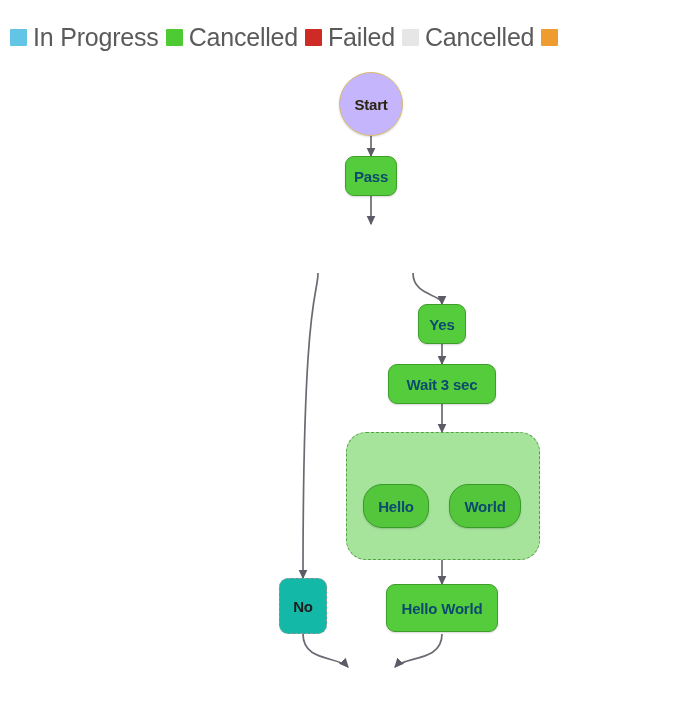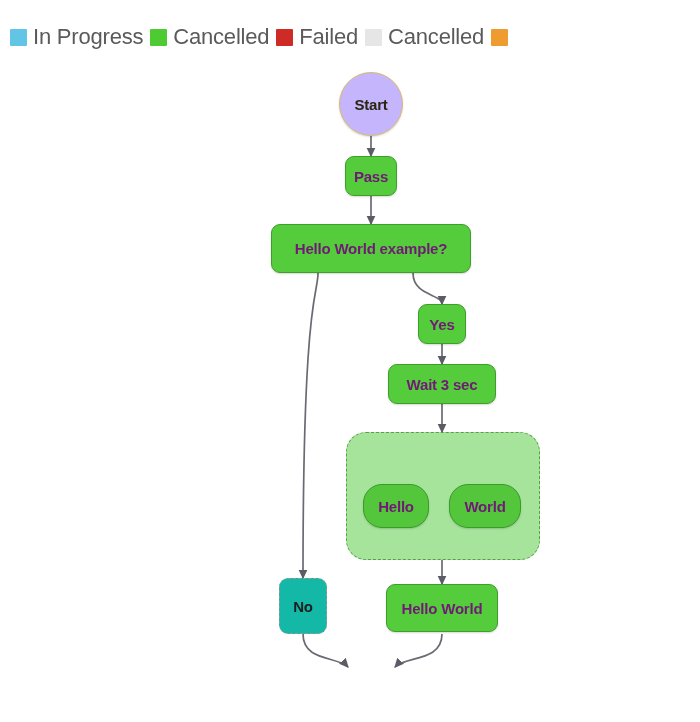--- a/index.html
+++ b/index.html
@@ -32,21 +32,21 @@
     gap: 6px;
     white-space: nowrap;
   }
   .legend-swatch {
     width: 17px;
     height: 17px;
     flex: 0 0 auto;
     border-radius: 1px;
   }
   .legend-label {
-    font-size: 22px;
+    font-size: 25px;
     color: #5a5a5a;
     letter-spacing: -0.2px;
     line-height: 1;
   }
 
   
   #workflow-graph {
     position: absolute;
     left: 0;
     top: 56px;
@@ -63,21 +63,21 @@
 
   .node {
     position: absolute;
     box-sizing: border-box;
     display: flex;
     align-items: center;
     justify-content: center;
     text-align: center;
     font-size: 15px;
     font-weight: bold;
-    color: #701a75;
+    color: #0c4a6e;
     letter-spacing: -0.2px;
     z-index: 3;
   }
   .node-terminal {
     border-radius: 50%;
     background: #c4b5fd;
     border: 1.5px solid #d9bb6a;
     color: #2b2410;
     box-shadow: 0 1px 2px rgba(0,0,0,0.16);
   }
@@ -165,23 +165,20 @@
   <div class="group-container" style="left:346px; top:376px; width:194px; height:128px;"></div>
 
   <div class="node node-terminal" style="left:339px; top:16px; width:64px; height:64px;">
     <span>Start</span>
   </div>
 
   <div class="node node-task" style="left:345px; top:100px; width:52px; height:40px;">
     <span>Pass</span>
   </div>
 
-  <div class="node node-task" style="left:271px; top:168px; width:200px; height:49px;">
-    <span>Hello World example?</span>
-  </div>
 
   <div class="node node-task" style="left:418px; top:248px; width:48px; height:40px;">
     <span>Yes</span>
   </div>
 
   <div class="node node-task" style="left:388px; top:308px; width:108px; height:40px;">
     <span>Wait 3 sec</span>
   </div>
 
   <div class="node node-task-inner" style="left:363px; top:428px; width:66px; height:44px;">

